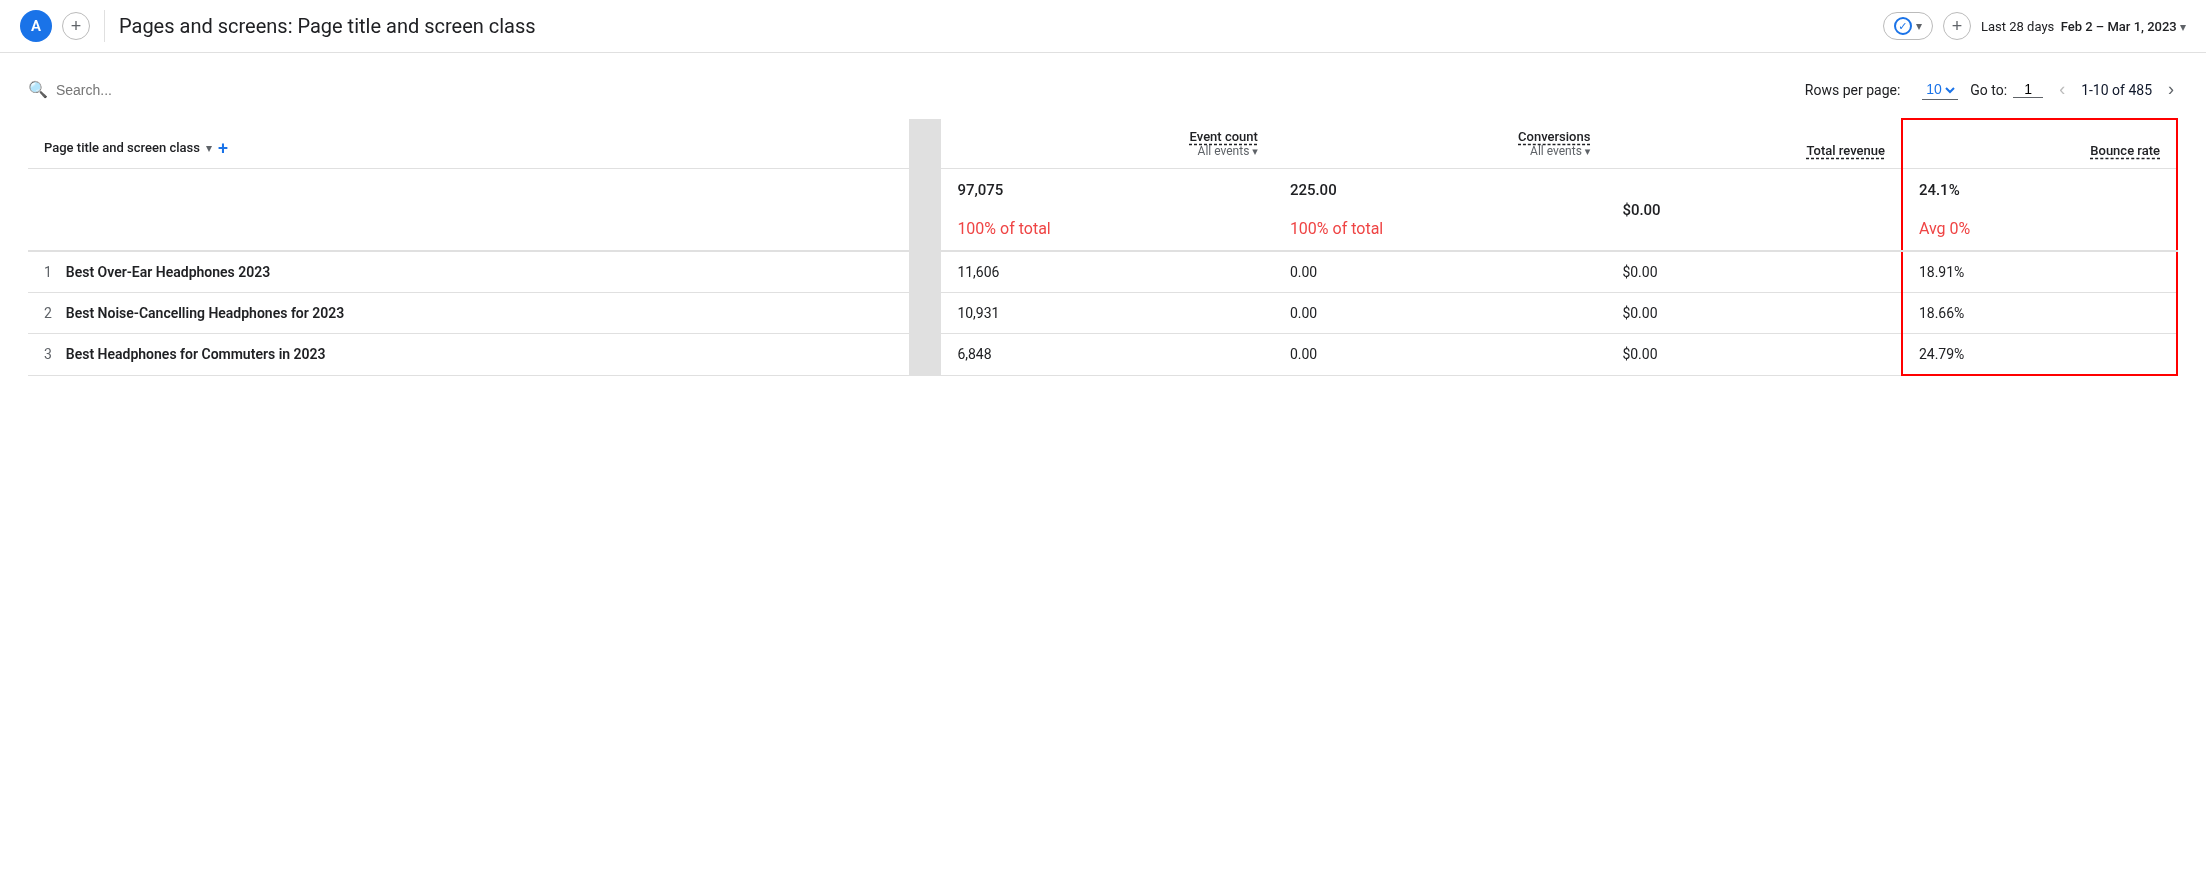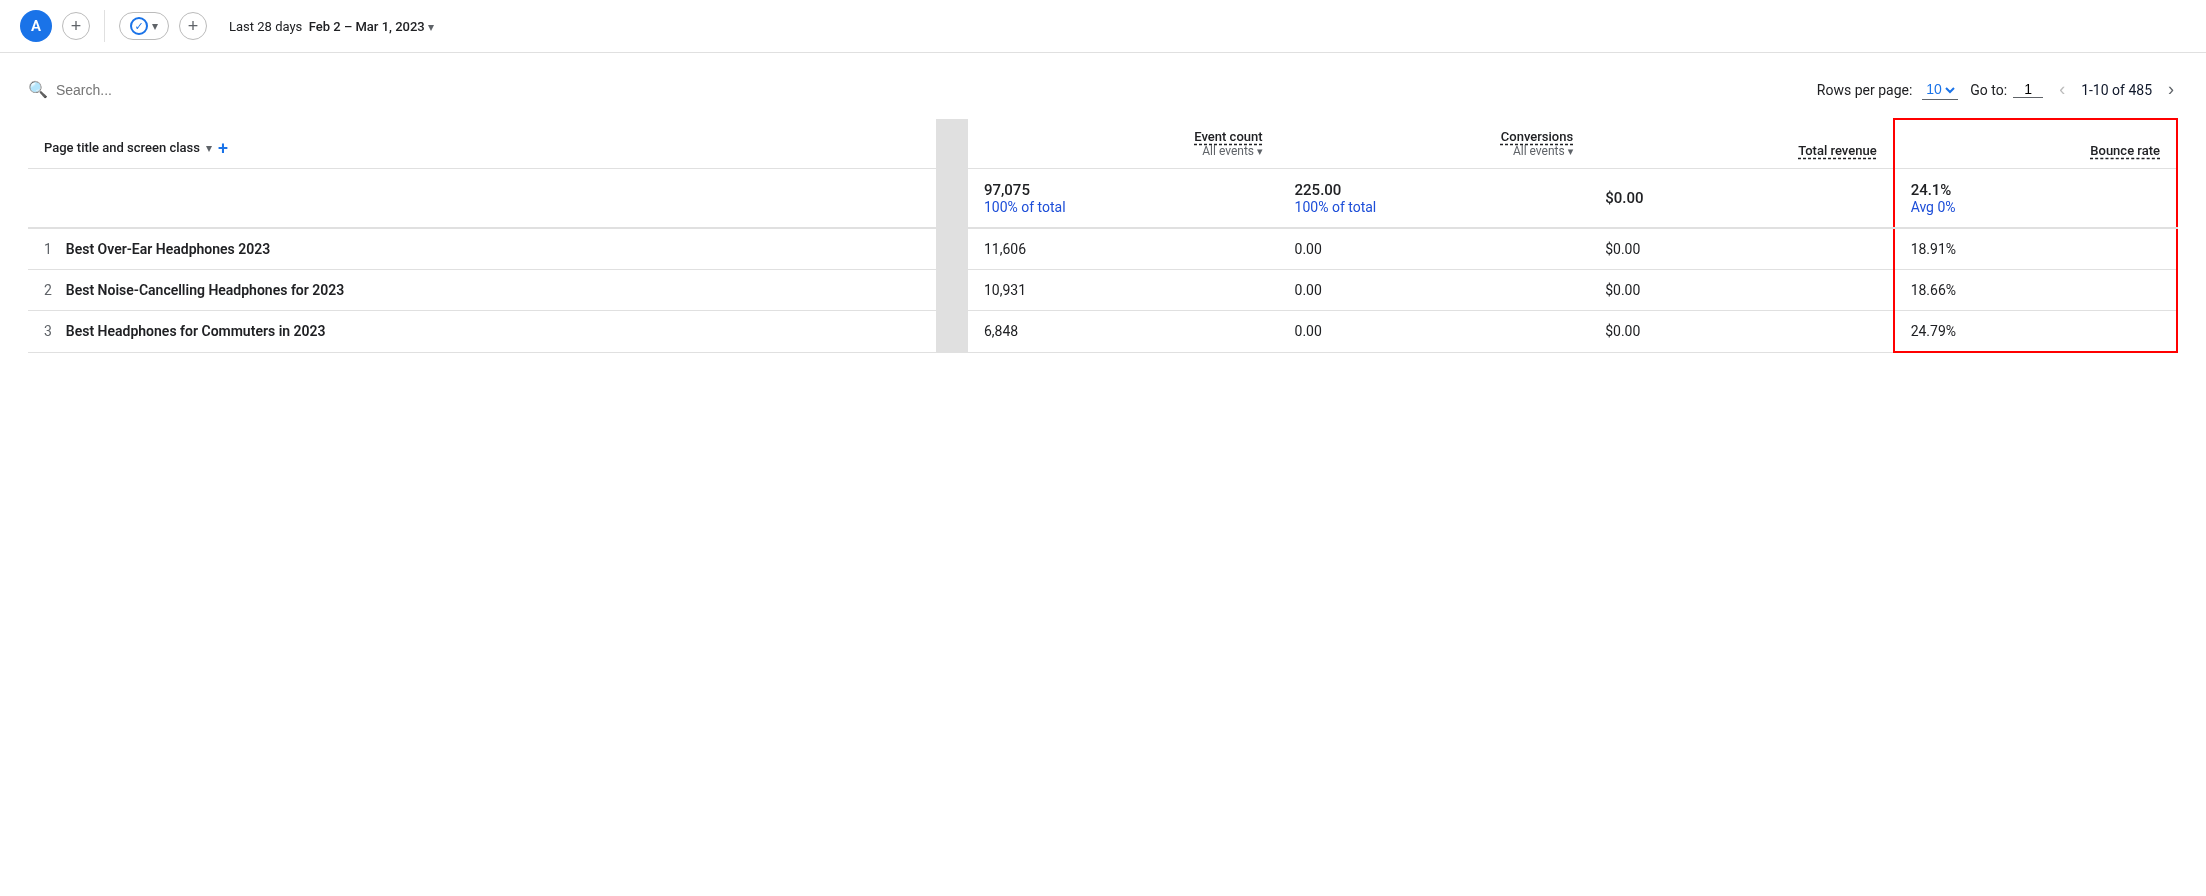--- a/index.html
+++ b/index.html
@@ -66,21 +66,20 @@
       display: flex; align-items: center; justify-content: center;
       font-size: 11px;
       color: #1a73e8;
     }
     .caret-down {
       font-size: 12px; color: #5f6368;
     }
     .date-range {
       font-size: 13px;
       color: #202124;
-      margin-left: 12px;
     }
     .date-range strong { font-weight: 500; }
     .date-caret { font-size: 12px; color: #5f6368; }
 
     
     .main {
       padding: 24px 28px;
     }
 
     
@@ -109,21 +108,21 @@
       background: transparent;
     }
     .pagination-controls {
       display: flex;
       align-items: center;
       gap: 12px;
       font-size: 14px;
       color: #202124;
     }
     .rows-per-page {
-      display: flex; align-items: center; gap: 10px;
+      display: flex; align-items: center; gap: 22px;
     }
     .rows-select {
       border: none;
       border-bottom: 1px solid #5f6368;
       font-size: 14px;
       color: #1a73e8;
       background: transparent;
       cursor: pointer;
       padding-bottom: 1px;
       outline: none;
@@ -195,22 +194,23 @@
     }
     .totals-row td {
       border-bottom: 2px solid #e0e0e0;
       font-weight: 400;
     }
     .totals-row td .total-value {
       font-size: 15px;
       font-weight: 500;
     }
     .totals-row td .sub-label {
-      font-size: 14px;
-      color: #1d4ed8;
+      font-size: 16px;
+      color: #ef4444;
+      margin-top: 20px;
     }
     .col-num {
       color: #5f6368;
       text-align: center;
       width: 40px;
     }
     .row-title {
       font-weight: 600;
     }
 
@@ -250,20 +250,21 @@
   </style>
 </head>
 <body>
 
 <div class="top-bar">
   <div class="avatar-circle">
     <span>A</span>
   </div>
   <button class="plus-btn">+</button>
   <div class="divider-v"></div>
+  <span class="page-title">Pages and screens: Page title and screen class</span>
   <button class="checkmark-btn">
     <span class="checkmark-circle">✓</span>
     <span class="caret-down">▾</span>
   </button>
   <button class="plus-btn">+</button>
   <span class="date-range">
     <span>Last 28 days</span>&nbsp;
     <strong>Feb 2 – Mar 1, 2023</strong>
     <span class="date-caret"> ▾</span>
   </span>

